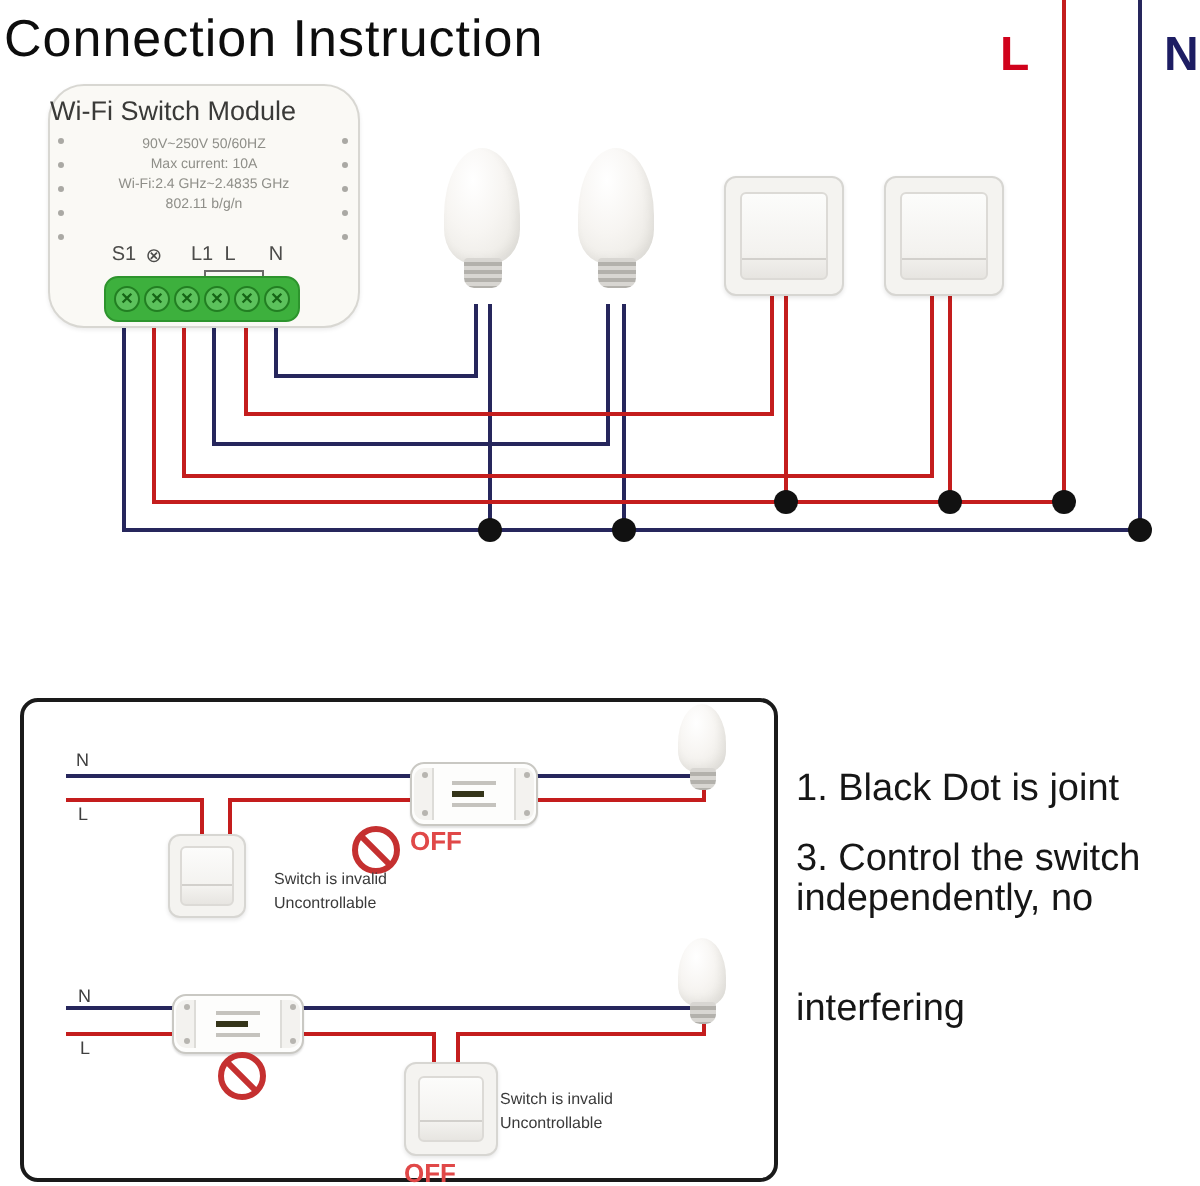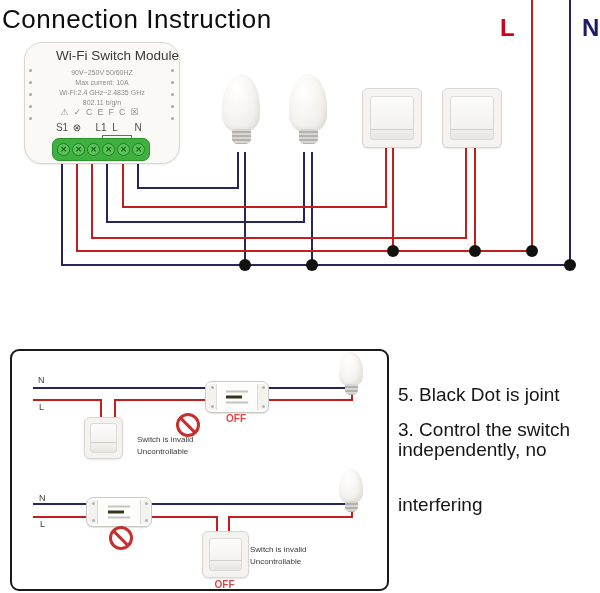--- a/index.html
+++ b/index.html
@@ -13,21 +13,21 @@
   .wire.v{width:2px;}
   .dot{position:absolute;width:12px;height:12px;border-radius:50%;background:#111;}
   
   .title{position:absolute;left:2px;top:4px;font-size:26px;letter-spacing:.5px;color:#0d0d0d;}
   .mains-label{position:absolute;top:14px;font-size:24px;font-weight:bold;}
   .mains-label.live{color:#d0021b;left:500px;}
   .mains-label.neutral{color:#1d1d63;left:582px;}
   
   .module{position:absolute;left:24px;top:42px;width:154px;height:120px;background:#faf9f5;
           border:1px solid #d8d7d2;border-radius:18px;box-shadow:0 1px 2px rgba(0,0,0,.08);}
-  .module .mtitle{position:absolute;left:0;top:5px;width:100%;text-align:right;font-size:13.5px;color:#3a3a38;}
+  .module .mtitle{position:absolute;left:0;top:5px;width:100%;text-align:left;font-size:13.5px;color:#3a3a38;}
   .module .specs{position:absolute;left:0;top:25px;width:100%;text-align:center;font-size:7px;
                  line-height:10px;color:#8e8e88;}
   .module .certs{position:absolute;left:0;top:64px;width:100%;text-align:center;font-size:9px;
                  color:#8e8e88;letter-spacing:5px;}
   .module .tlabel{position:absolute;top:79px;font-size:10px;color:#4c4c4a;text-align:center;}
   .module .bracket{position:absolute;left:77px;top:92px;width:28px;height:3px;
                    border:1px solid #6b6b68;border-bottom:none;}
   .module .tblock{position:absolute;left:27px;top:95px;width:98px;height:23px;background:#3db03d;
                   border-radius:7px;display:flex;align-items:center;justify-content:space-between;
                   padding:0 4px;box-sizing:border-box;border:1px solid #2d942d;}
@@ -67,21 +67,21 @@
   
   .nosign{position:absolute;width:24px;height:24px;border:3px solid #c53030;border-radius:50%;
           box-sizing:border-box;}
   .nosign::before{content:"";position:absolute;left:-1px;top:8px;width:20px;height:3px;
           background:#c53030;transform:rotate(45deg);}
   
   .examples-box{position:absolute;left:10px;top:349px;width:379px;height:242px;box-sizing:border-box;
           border:2px solid #1a1a1a;border-radius:9px;background:#fff;}
   .small-label{position:absolute;font-size:9px;color:#3f3f3f;}
   .warn-text{position:absolute;font-size:8px;color:#3a3a3a;}
-  .off-label{position:absolute;font-size:10px;font-weight:bold;color:#e04848;text-align:center;}
+  .off-label{position:absolute;font-size:13px;font-weight:bold;color:#e04848;}
   
   .note-line{position:absolute;left:398px;font-size:19px;color:#161616;}
 </style>
 </head>
 <body>
 
 <div class="screen">
 
   <div class="title">Connection Instruction</div>
 
@@ -123,21 +123,20 @@
     <div class="mains-label neutral">N</div>
 
     <div class="module">
       <div class="mtitle">Wi-Fi Switch Module</div>
       <div class="specs">
         <div>90V~250V  50/60HZ</div>
         <div>Max current: 10A</div>
         <div>Wi-Fi:2.4 GHz~2.4835 GHz</div>
         <div>802.11 b/g/n</div>
       </div>
-      <div class="certs"><span>⚠</span><span>✓</span><span>CE</span><span>FC</span><span>☒</span></div>
       <div class="tlabel" style="left:27px;width:20px">S1</div>
       <div class="tlabel" style="left:45px;width:14px">⊗</div>
       <div class="tlabel" style="left:67px;width:18px">L1</div>
       <div class="tlabel" style="left:80px;width:20px">L</div>
       <div class="tlabel" style="left:104px;width:18px">N</div>
       <div class="bracket"></div>
       <div class="tblock">
         <span class="screw"></span>
         <span class="screw"></span>
         <span class="screw"></span>
@@ -233,19 +232,19 @@
       <div class="warn-text" style="left:238px;top:194px">Switch is invalid</div>
       <div class="warn-text" style="left:238px;top:206px">Uncontrollable</div>
       <div class="bulb sm" style="left:327px;top:118px">
         <div class="glass"></div>
         <div class="base"></div>
       </div>
     </div>
   </div>
 
   <div>
-    <div class="note-line" style="top:384px">5. Black Dot is joint</div>
+    <div class="note-line" style="top:384px">1. Black Dot is joint</div>
     <div class="note-line" style="top:419px">3. Control the switch</div>
     <div class="note-line" style="top:439px">independently, no</div>
     <div class="note-line" style="top:494px">interfering</div>
   </div>
 
 </div>
 
 </body></html>

